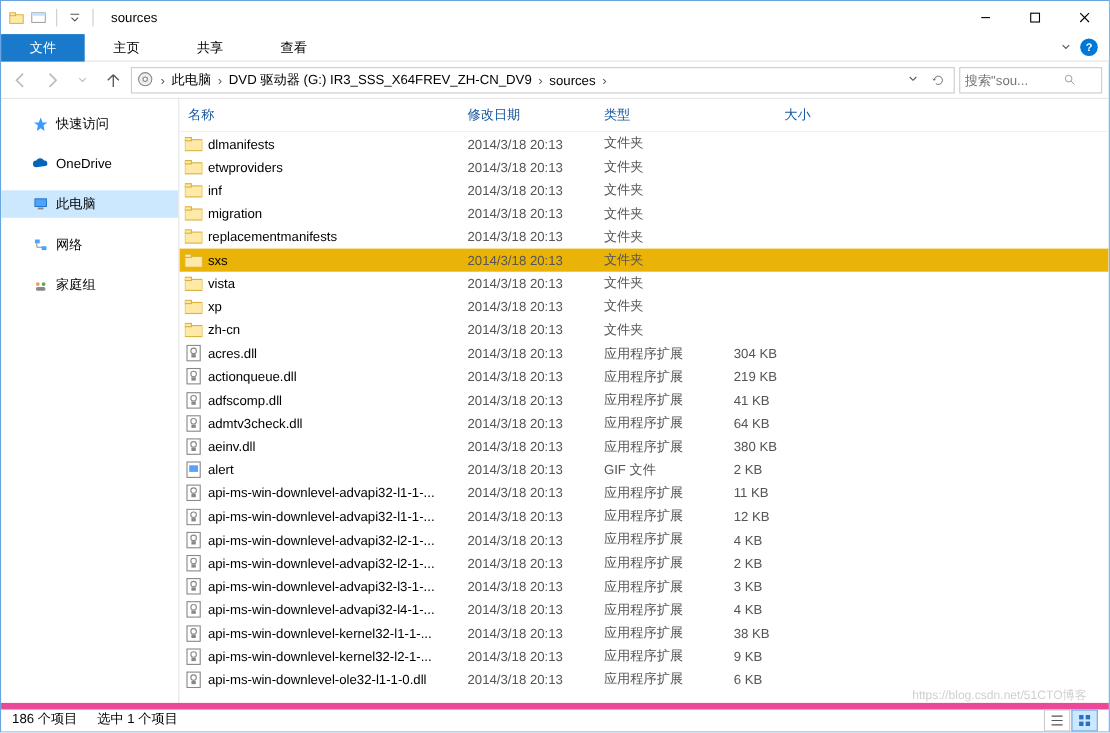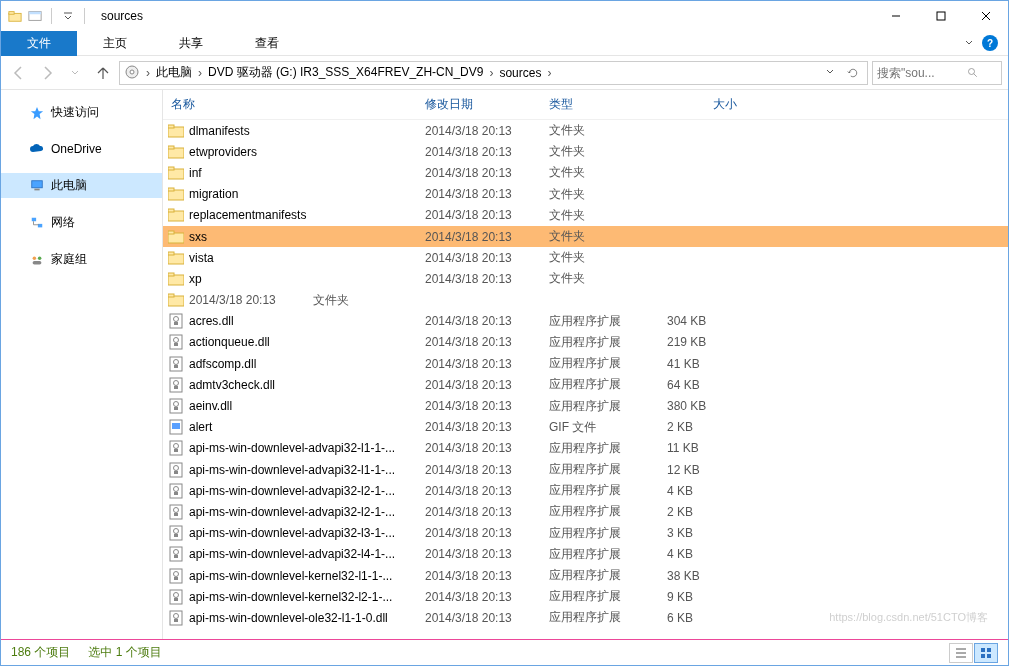--- a/index.html
+++ b/index.html
@@ -35,31 +35,31 @@
 .side-gap { height: 12px; }
 .side-ico { width: 16px; height: 16px; display: flex; align-items: center; justify-content: center; }
 .content { flex: 1; display: flex; flex-direction: column; overflow: hidden; }
 .cols { display: flex; padding: 6px 4px; border-bottom: 1px solid #f0f0f0; color: #15559c; }
 .col-name { width: 258px; padding-left: 4px; cursor: pointer; }
 .col-date { width: 124px; cursor: pointer; }
 .col-type { width: 118px; cursor: pointer; }
 .col-size { width: 70px; text-align: right; cursor: pointer; }
 .filelist { flex: 1; overflow-y: auto; }
 .row { display: flex; align-items: center; padding: 2px 4px; height: 21.2px; cursor: pointer; }
-.row.selected { background: #fdba74; }
+.row.selected { background: #eab308; }
 .row-ico { width: 18px; height: 16px; margin-right: 4px; display: flex; align-items: center; justify-content: center; }
 .row-name { width: 236px; white-space: nowrap; overflow: hidden; text-overflow: ellipsis; }
 .row-date { width: 124px; color: #555; }
 .row-type { width: 118px; color: #555; }
 .row-size { width: 70px; text-align: left; color: #555; }
-.statusbar { height: 26px; border-top: 1px solid #ec4899; display: flex; align-items: center; padding: 0 10px; font-size: 12px; color: #4d7c0f; gap: 18px; }
+.statusbar { height: 26px; border-top: 6px solid #ec4899; display: flex; padding: 0 10px; font-size: 12px; color: #000000; gap: 18px; }
 .view-toggles { margin-left: auto; display: flex; gap: 1px; }
 .view-btn { width: 24px; height: 20px; border: 1px solid #ccc; display: flex; align-items: center; justify-content: center; cursor: pointer; }
 .view-btn.active { background: #cce8ff; border-color: #6aa5e2; }
-.watermark { position: absolute; right: 20px; bottom: 40px; font-size: 11px; color: #bbb; opacity: 0.7; pointer-events: none; }
+.watermark { position: absolute; right: 20px; bottom: 26px; font-size: 11px; color: #bbb; opacity: 0.7; pointer-events: none; }
 
 svg { display: block; }
 </style>
 </head>
 <body>
 
 <div class="window">
 
   <div class="titlebar">
     <div class="titlebar-icons">
@@ -333,20 +333,21 @@
             <span class="row-type">文件夹</span>
             <span class="row-size"></span>
           </div>
           <div class="row">
             <span class="row-ico">
               <svg width="16" height="14" viewBox="0 0 16 14">
                 <rect x="0" y="3" width="16" height="10" fill="#ffe9a6" stroke="#d9b13b"></rect>
                 <rect x="0" y="1" width="6" height="3" fill="#ffe9a6" stroke="#d9b13b"></rect>
               </svg>
             </span>
+            <span class="row-name">zh-cn</span>
             <span class="row-date">2014/3/18 20:13</span>
             <span class="row-type">文件夹</span>
             <span class="row-size"></span>
           </div>
           <div class="row">
             <span class="row-ico">
               <svg width="14" height="16" viewBox="0 0 14 16">
                 <rect x="1" y="1" width="12" height="14" fill="#fff" stroke="#888"></rect>
                 <circle cx="7" cy="6" r="2.5" fill="none" stroke="#888"></circle>
                 <rect x="5" y="9" width="4" height="3" fill="#888"></rect>

